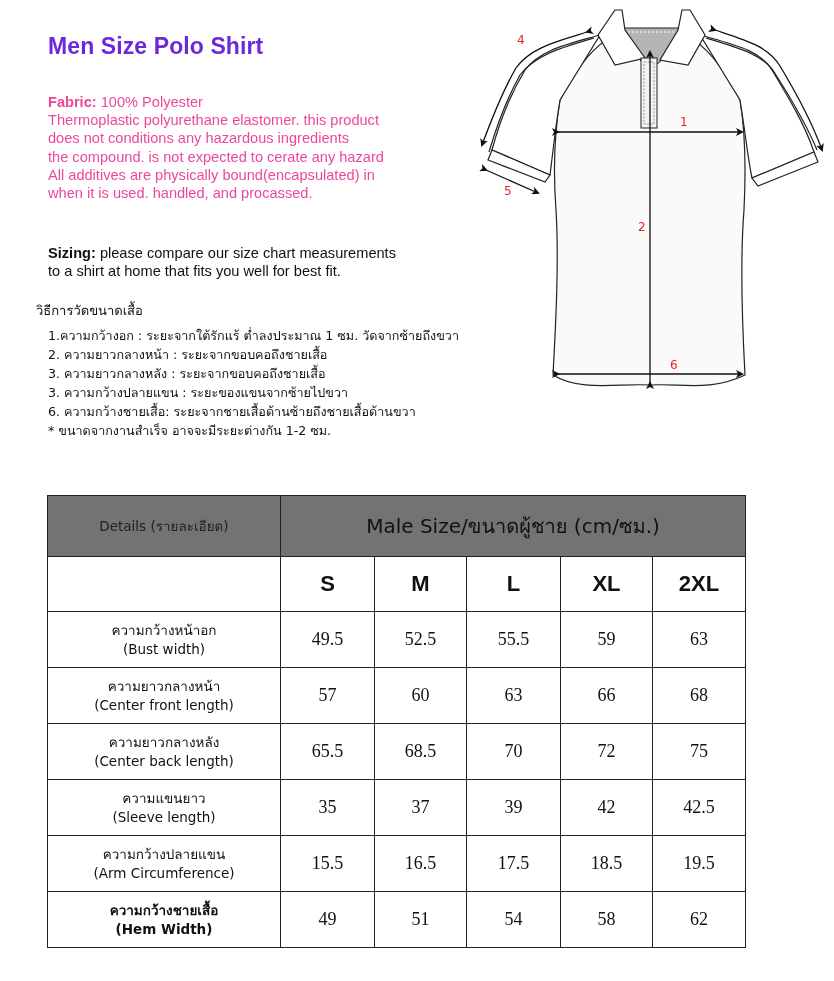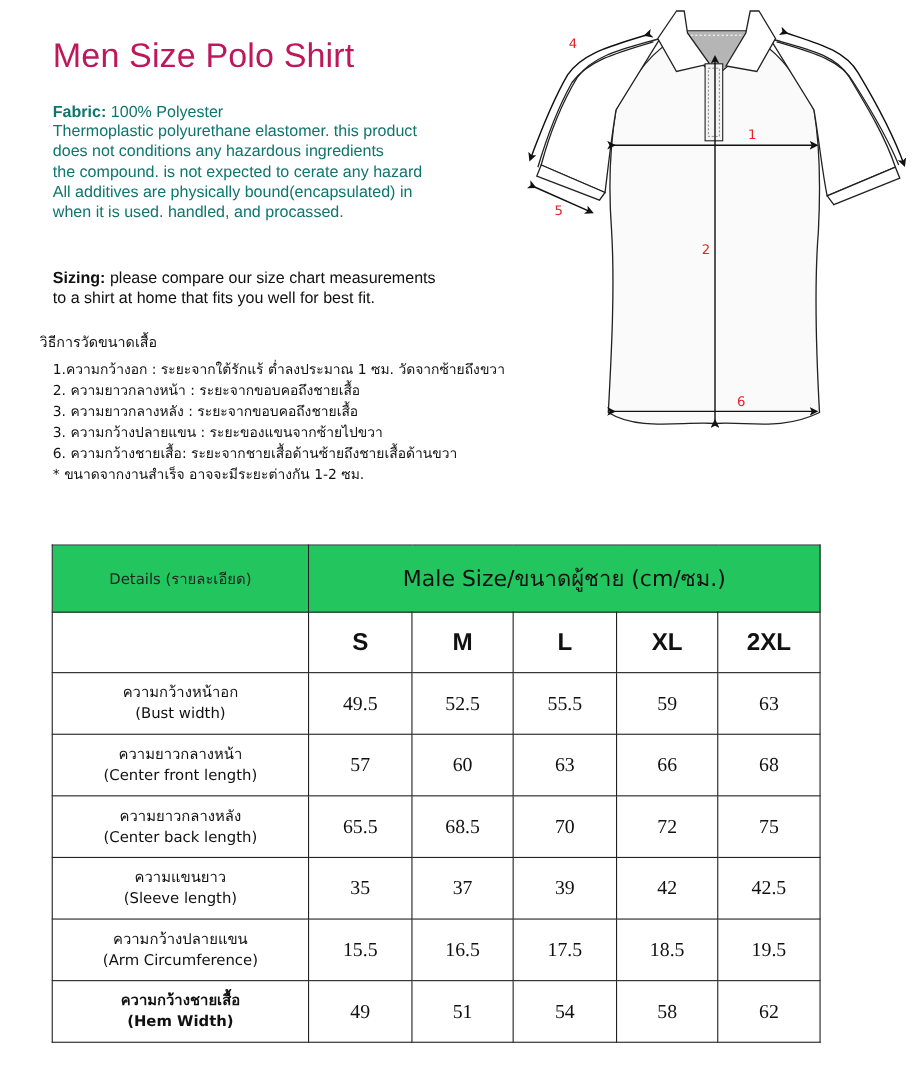--- a/index.html
+++ b/index.html
@@ -1,32 +1,32 @@
 <!DOCTYPE html>
 <html><head>
   <meta charset="utf-8">
   <style>
     html, body { margin: 0; padding: 0; background: #ffffff; }
     body { width: 834px; height: 981px; position: relative; overflow: hidden;
            font-family: "Liberation Sans", sans-serif; color: #111; }
-    .title { position: absolute; left: 48px; top: 33px; font-size: 31px; font-weight: normal; color: #be185d; letter-spacing: 0.1px; }
-    .desc { position: absolute; left: 48px; top: 93px; width: 430px; font-size: 14.6px; line-height: 18.2px; color: #0f766e; }
+    .title { position: absolute; left: 48px; top: 33px; font-size: 23px; font-weight: bold; color: #6d28d9; letter-spacing: 0.1px; }
+    .desc { position: absolute; left: 48px; top: 93px; width: 430px; font-size: 14.6px; line-height: 18.2px; color: #ec4899; }
     .desc p { margin: 0; }
     .desc b { font-weight: bold; }
     .sizing { position: absolute; left: 48px; top: 244px; width: 440px; font-size: 14.6px; line-height: 18.2px; }
     .sizing p { margin: 0; }
     .howto-title { position: absolute; left: 36px; top: 300px; font-size: 13px; font-family: "DejaVu Sans", sans-serif; }
     .howto { position: absolute; left: 48px; top: 326px; font-size: 12.6px; line-height: 19px; font-family: "DejaVu Sans", sans-serif; }
     .howto div { white-space: nowrap; }
 
     .shirt { position: absolute; left: 470px; top: 0px; width: 364px; height: 400px; }
 
     table.size-table { position: absolute; left: 47px; top: 495px; border-collapse: collapse; table-layout: fixed; }
     table.size-table td, table.size-table th { border: 1.5px solid #222; text-align: center; vertical-align: middle; padding: 0; }
-    .hdr-row th { background: #22c55e; height: 60px; font-weight: normal; }
+    .hdr-row th { background: #737373; height: 60px; font-weight: normal; }
     .hdr-details { font-family: "DejaVu Sans", sans-serif; font-size: 13.5px; color: #222; }
     .hdr-male { font-family: "DejaVu Sans", sans-serif; font-size: 20px; color: #111; }
     .size-row td { height: 54px; font-size: 22px; font-weight: bold; font-family: "Liberation Sans", sans-serif; }
     .data-row td { height: 55px; font-size: 18px; font-family: Liberation Serif, serif; }
     .data-row td.label { font-family: "DejaVu Sans", sans-serif; font-size: 13.5px; line-height: 19px; }
     .data-row td.label.bold { font-weight: bold; }
     .lbl-th, .lbl-en { display: block; }
   </style>
 </head>
 <body>

